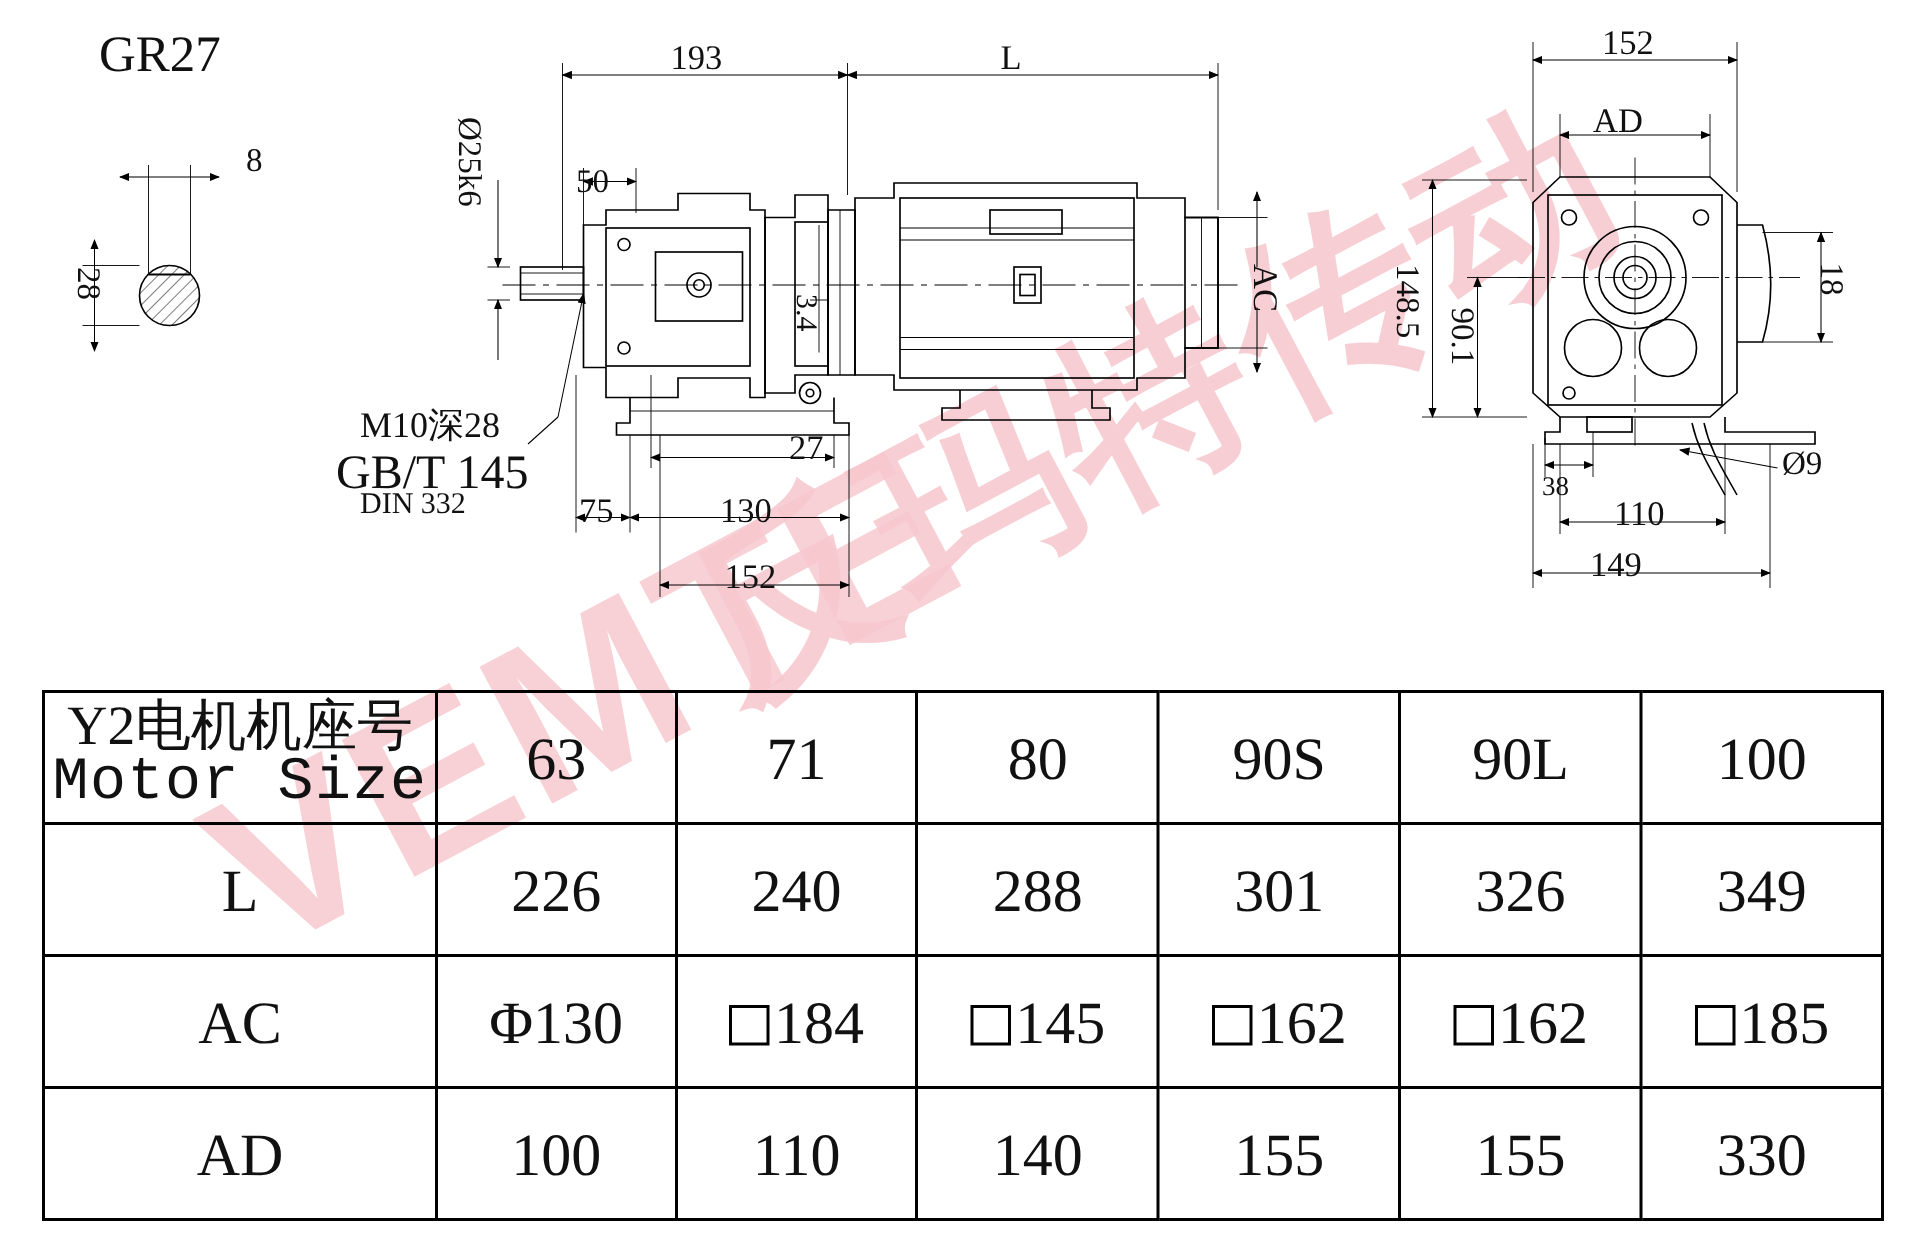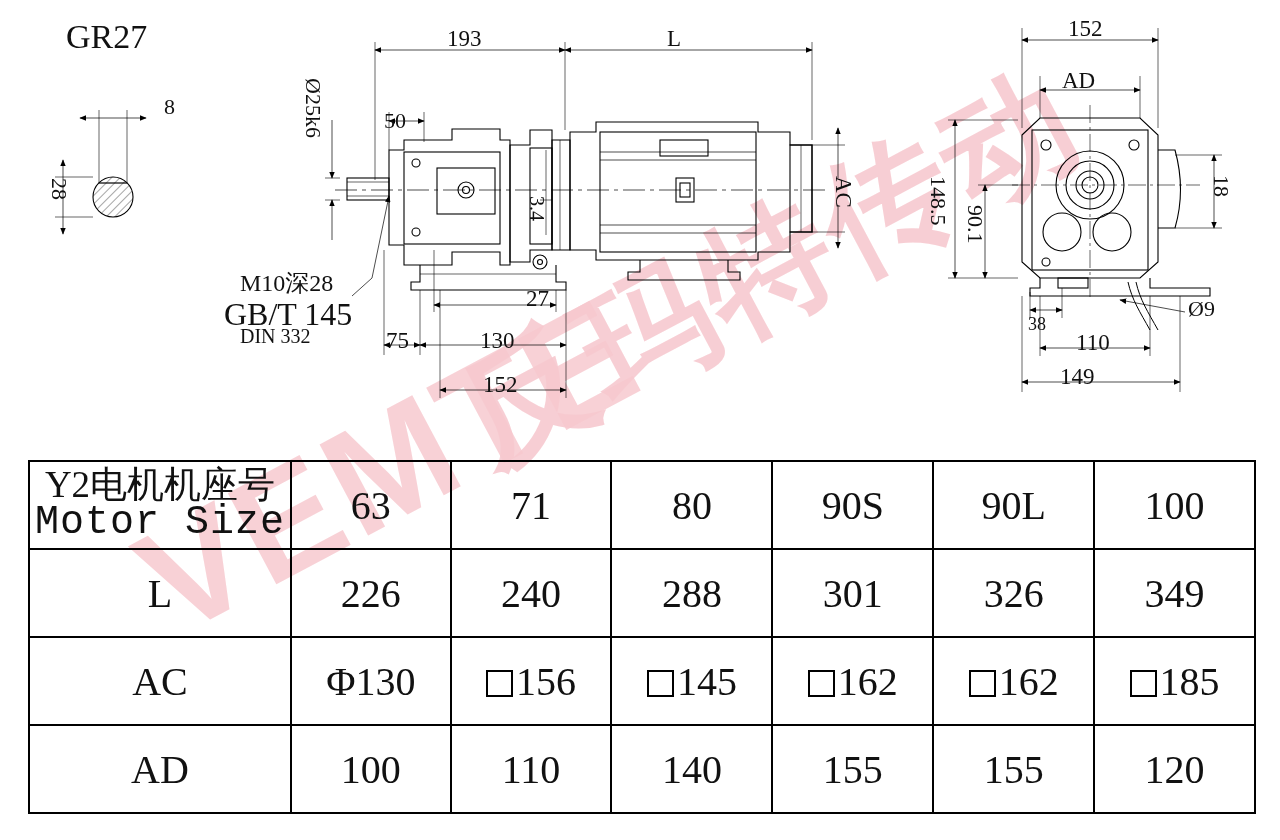--- a/index.html
+++ b/index.html
@@ -266,31 +266,31 @@
       <td>226</td>
       <td>240</td>
       <td>288</td>
       <td>301</td>
       <td>326</td>
       <td>349</td>
     </tr>
     <tr>
       <td class="rowhead">AC</td>
       <td><span>Φ130</span></td>
-      <td><span class="sq"></span><span>156</span></td>
+      <td><span class="sq"></span><span>184</span></td>
       <td><span class="sq"></span><span>145</span></td>
       <td><span class="sq"></span><span>162</span></td>
       <td><span class="sq"></span><span>162</span></td>
       <td><span class="sq"></span><span>185</span></td>
     </tr>
     <tr>
       <td class="rowhead">AD</td>
       <td>100</td>
       <td>110</td>
       <td>140</td>
       <td>155</td>
       <td>155</td>
-      <td>120</td>
+      <td>330</td>
     </tr>
   </tbody>
     </table>
 
 </div>
 
 </body></html>

